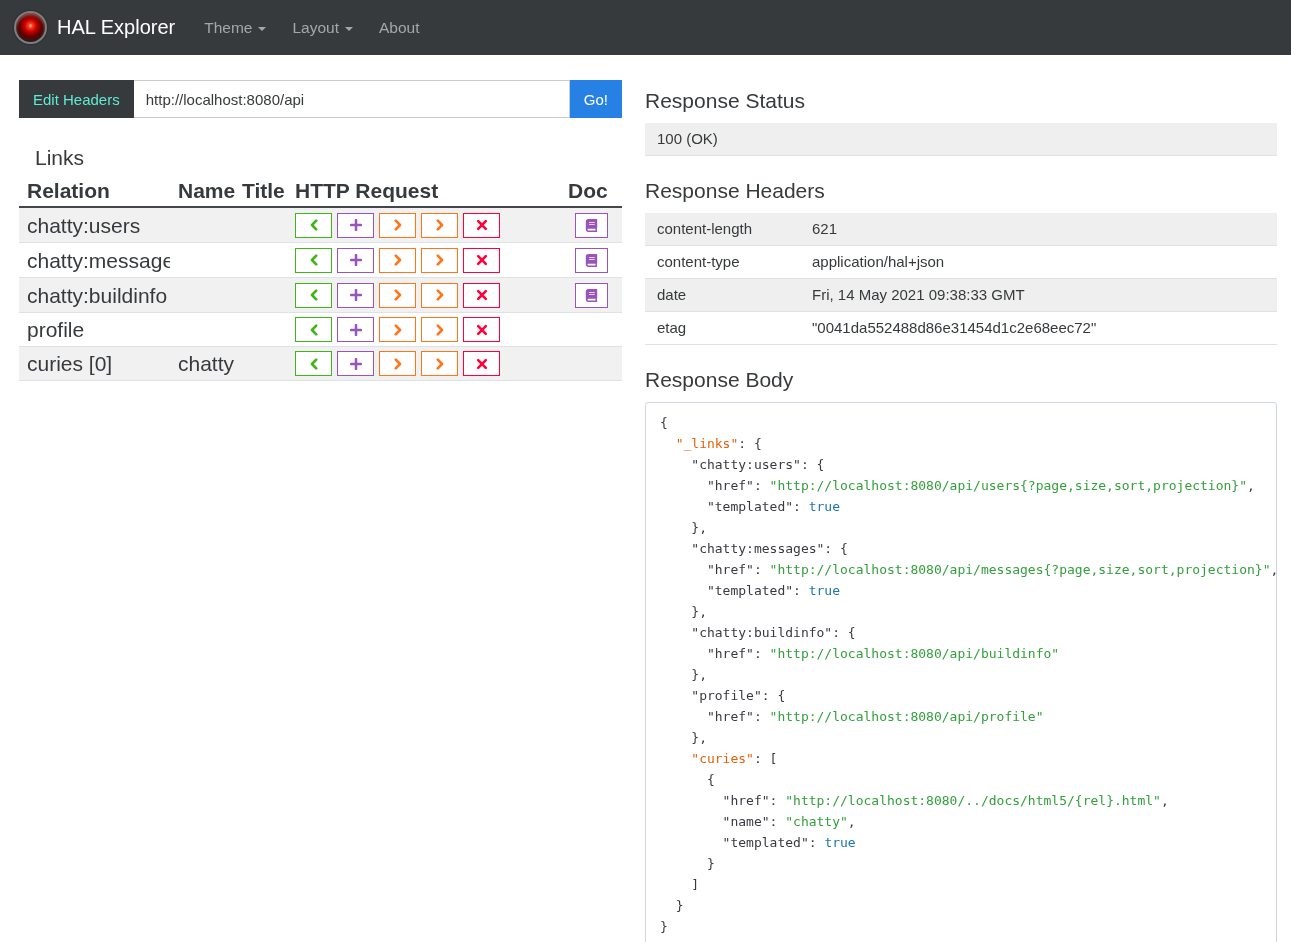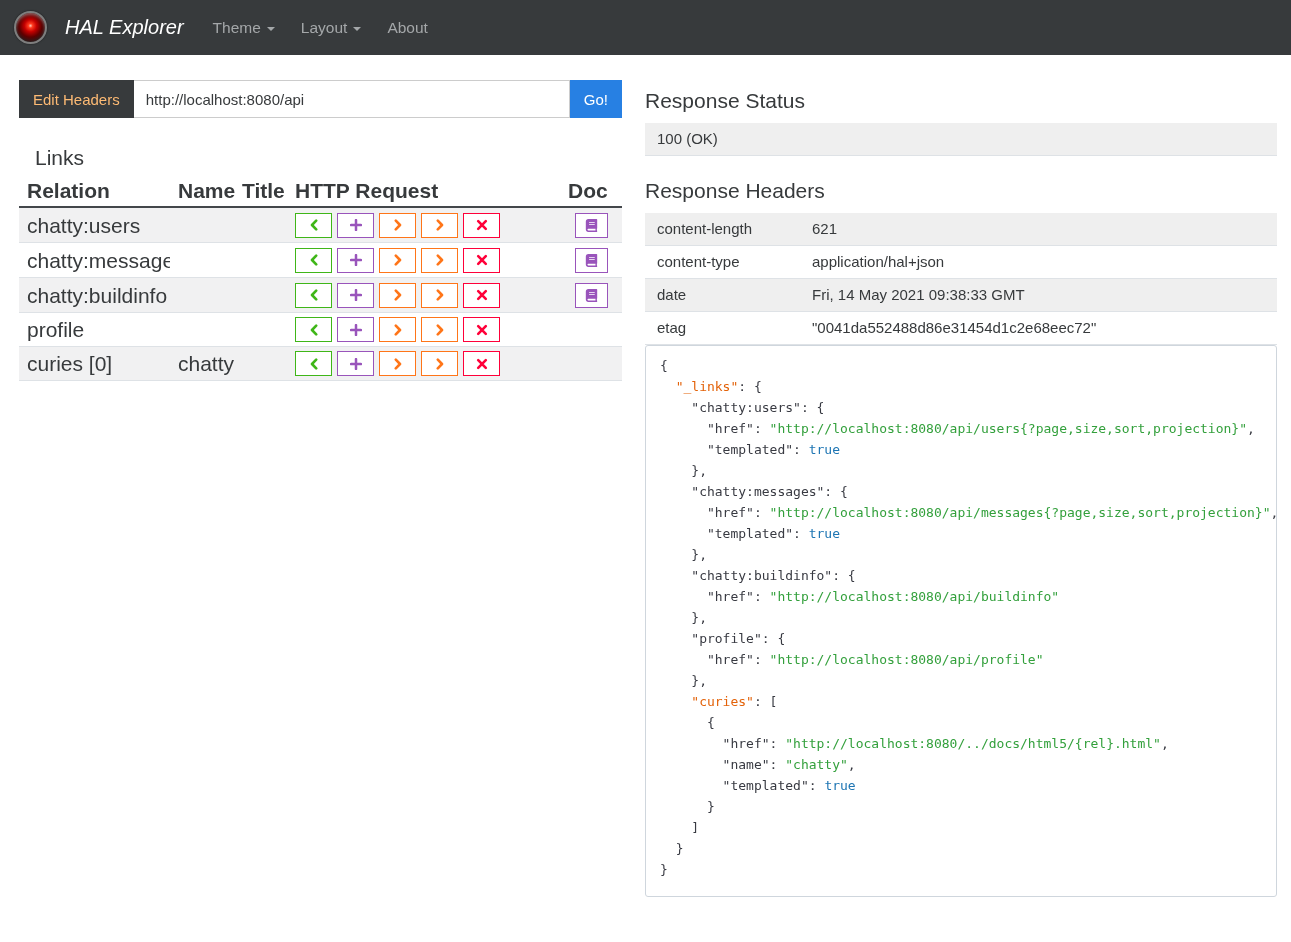--- a/index.html
+++ b/index.html
@@ -6,21 +6,21 @@
   html,body { margin:0; padding:0; }
   body {
     width:1291px; height:942px; overflow:hidden;
     background:#fff; color:#373a3c;
     font-family:"Liberation Sans","DejaVu Sans",sans-serif;
     font-size:15px;
   }
 
   
   .navbar { height:55px; background:#373a3c; display:flex; align-items:center; padding:0 14px; }
-  .brand { display:flex; align-items:center; gap:18px; color:#fff; font-size:20px; cursor:pointer;font-style:italic; }
+  .brand { display:flex; align-items:center; gap:10px; color:#fff; font-size:20px; cursor:pointer; }
   .hal-logo {
     width:33px; height:33px; border-radius:50%; flex:none;
     border:2px solid #7e7e7e;
     background:radial-gradient(circle at 50% 44%, #ffc9b8 0%, #ff3b1f 10%, #c40000 28%, #5e0000 52%, #1f1f1f 78%, #3a3a3a 100%);
     box-shadow: inset 0 2px 3px rgba(255,255,255,.35), 0 0 2px rgba(0,0,0,.6);
   }
   .nav-items { display:flex; list-style:none; margin:0 0 0 16px; padding:0; }
   .nav-item { color:#a4a7a9; font-size:15.5px; padding:9px 13px; cursor:pointer; white-space:nowrap; }
   .caret { display:inline-block; width:0; height:0; border-top:4px solid #a4a7a9;
            border-left:4px solid transparent; border-right:4px solid transparent;
@@ -28,21 +28,21 @@
 
   
   .page { display:flex; padding:25px 14px 0 19px; gap:23px; align-items:flex-start; }
   .left-col  { width:603px; flex:none; }
   .right-col { flex:1; min-width:0; }
 
   
   .input-group { display:flex; height:38px; width:100%; }
   .btn { font-family:inherit; font-size:15px; border:1px solid transparent; cursor:pointer;
          display:inline-flex; align-items:center; justify-content:center; border-radius:0; }
-  .btn-edit-headers { background:#373a3c; border-color:#373a3c; color:#fdba74; padding:0 13px; flex:none;text-align:center; }
+  .btn-edit-headers { background:#373a3c; border-color:#373a3c; color:#5eead4; padding:0 13px; flex:none;text-align:center; }
   .url-input { flex:1; min-width:0; border:1px solid #ccc; border-left:none; padding:0 12px;
                font-family:inherit; font-size:15px; color:#373a3c; outline:none; border-radius:0; }
   .btn-go { background:#2780e3; border-color:#2780e3; color:#ffffff; padding:0 13px; flex:none; }
 
   
   .section-title { font-size:21px; font-weight:400; line-height:27px; margin:0; color:#373a3c; }
   .links-title { margin:26px 16px 5px; }
   .rc-title { margin:21px 0 9px; }
   .rc-title.first { margin-top:7px; }
 
@@ -399,16 +399,17 @@
             <td class="kv-name">date</td>
             <td>Fri, 14 May 2021 09:38:33 GMT</td>
           </tr>
           <tr>
             <td class="kv-name">etag</td>
             <td>"0041da552488d86e31454d1c2e68eec72"</td>
           </tr>
         </tbody>
     </table>
 
+    <h2 class="section-title rc-title">Response Body</h2>
     <pre class="response-body" id="response-body"><div class="code-line"><span class="tok-pl">{</span></div><div class="code-line"><span class="tok-pl">  </span><span class="tok-sk">"_links"</span><span class="tok-pl">: {</span></div><div class="code-line"><span class="tok-pl">    "chatty:users": {</span></div><div class="code-line"><span class="tok-pl">      "href": </span><span class="tok-st">"http://localhost:8080/api/users{?page,size,sort,projection}"</span><span class="tok-pl">,</span></div><div class="code-line"><span class="tok-pl">      "templated": </span><span class="tok-li">true</span></div><div class="code-line"><span class="tok-pl">    },</span></div><div class="code-line"><span class="tok-pl">    "chatty:messages": {</span></div><div class="code-line"><span class="tok-pl">      "href": </span><span class="tok-st">"http://localhost:8080/api/messages{?page,size,sort,projection}"</span><span class="tok-pl">,</span></div><div class="code-line"><span class="tok-pl">      "templated": </span><span class="tok-li">true</span></div><div class="code-line"><span class="tok-pl">    },</span></div><div class="code-line"><span class="tok-pl">    "chatty:buildinfo": {</span></div><div class="code-line"><span class="tok-pl">      "href": </span><span class="tok-st">"http://localhost:8080/api/buildinfo"</span></div><div class="code-line"><span class="tok-pl">    },</span></div><div class="code-line"><span class="tok-pl">    "profile": {</span></div><div class="code-line"><span class="tok-pl">      "href": </span><span class="tok-st">"http://localhost:8080/api/profile"</span></div><div class="code-line"><span class="tok-pl">    },</span></div><div class="code-line"><span class="tok-pl">    </span><span class="tok-sk">"curies"</span><span class="tok-pl">: [</span></div><div class="code-line"><span class="tok-pl">      {</span></div><div class="code-line"><span class="tok-pl">        "href": </span><span class="tok-st">"http://localhost:8080/../docs/html5/{rel}.html"</span><span class="tok-pl">,</span></div><div class="code-line"><span class="tok-pl">        "name": </span><span class="tok-st">"chatty"</span><span class="tok-pl">,</span></div><div class="code-line"><span class="tok-pl">        "templated": </span><span class="tok-li">true</span></div><div class="code-line"><span class="tok-pl">      }</span></div><div class="code-line"><span class="tok-pl">    ]</span></div><div class="code-line"><span class="tok-pl">  }</span></div><div class="code-line"><span class="tok-pl">}</span></div></pre>
   </div>
 
 </div>
 
 </body></html>

